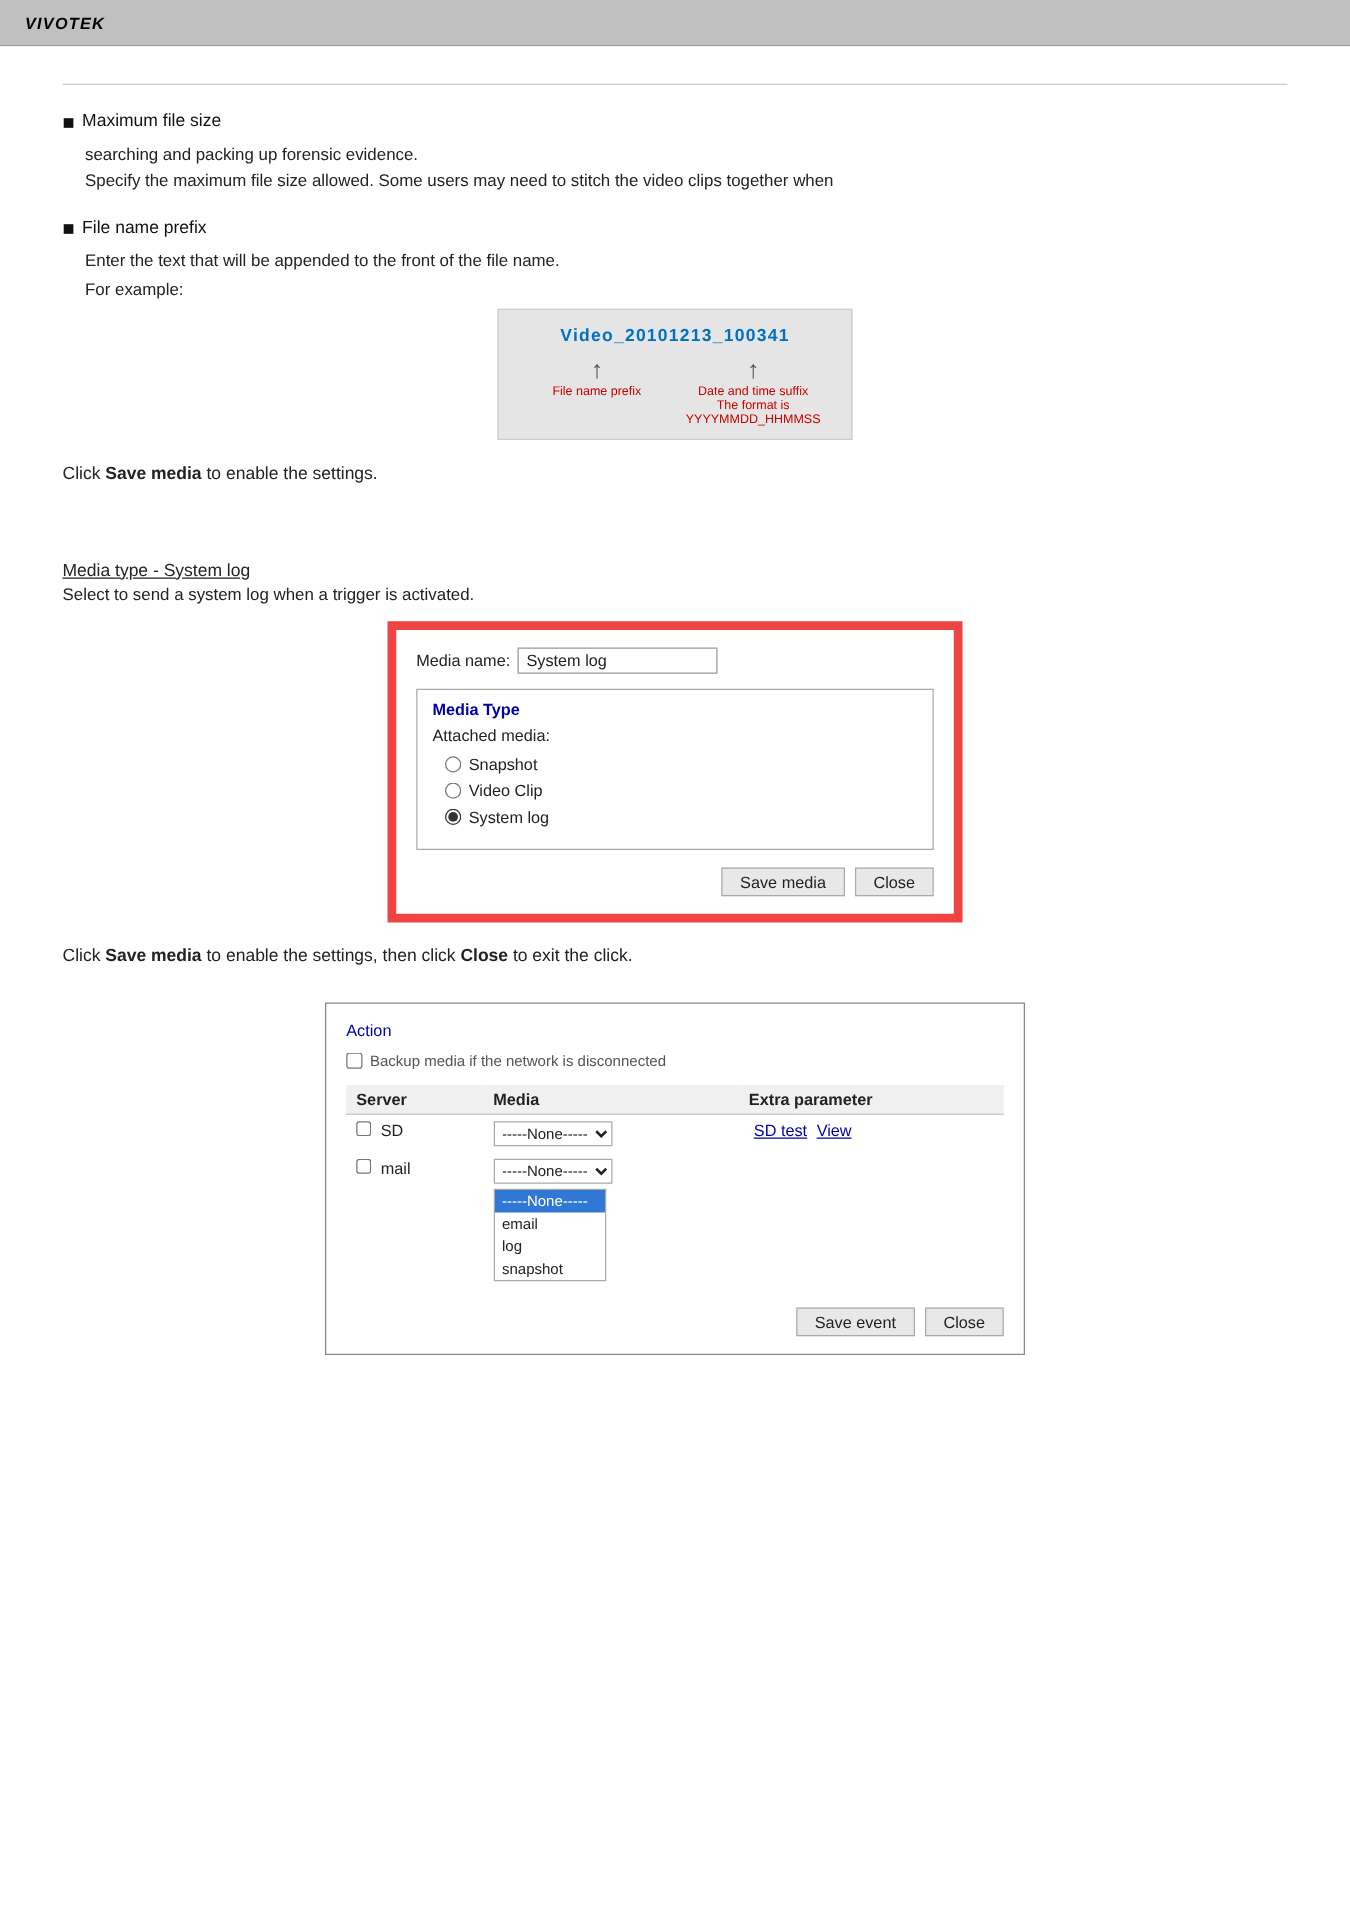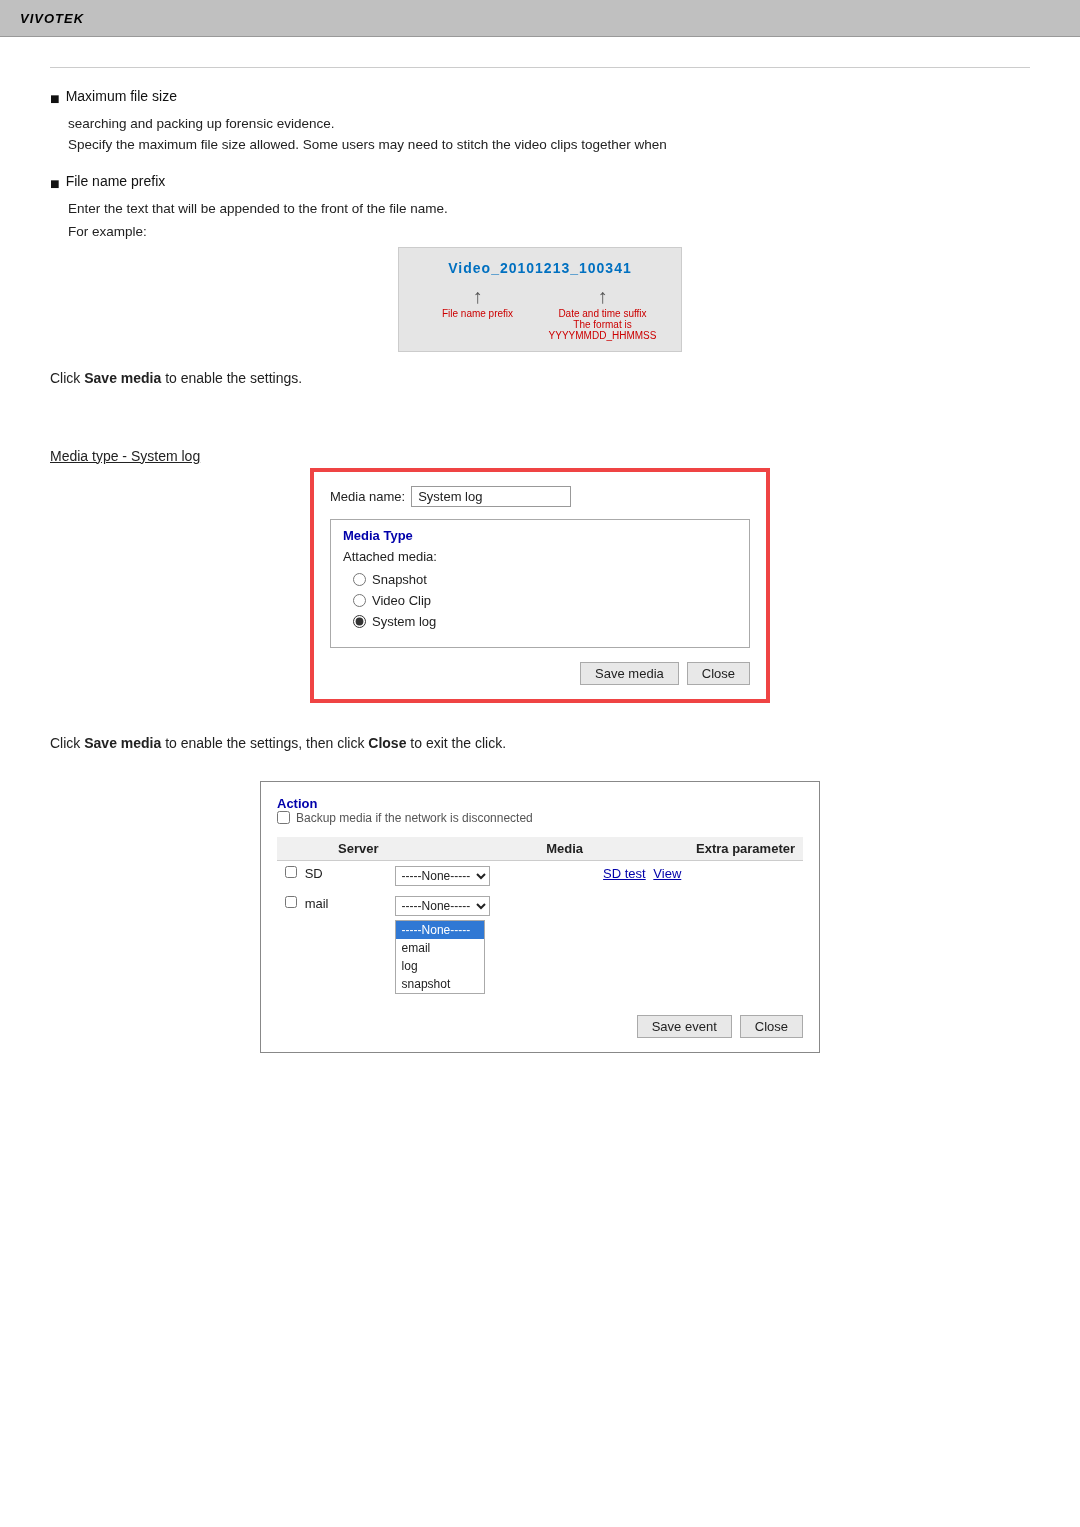--- a/index.html
+++ b/index.html
@@ -122,24 +122,24 @@
     }
 
     .section-subtext {
       font-size: 13.5px;
       color: #222;
       margin-bottom: 14px;
     }
 
     
     .dialog-box {
-      border: 4px solid #ef4444;
+      border: 7px solid #ef4444;
       background: #fff;
       width: 460px;
-      margin: 0 auto 32px auto;
+      margin: 0 auto 18px auto;
       padding: 14px 16px 14px 16px;
     }
 
     .media-name-row {
       display: flex;
       align-items: center;
       margin-bottom: 12px;
       font-size: 13px;
     }
     .media-name-label {
@@ -206,22 +206,23 @@
     
     .action-box {
       border: 1px solid #888;
       background: #fff;
       width: 560px;
       margin: 0 auto;
       padding: 14px 16px 14px 16px;
     }
     .action-title {
       font-size: 13px;
-      font-weight: bold;
+      font-weight: normal;
       color: #00a;
+      margin-bottom: 10px;
     }
     .backup-row {
       display: flex;
       align-items: center;
       margin-bottom: 12px;
       font-size: 12px;
       color: #555;
     }
     .backup-checkbox {
       margin-right: 6px;
@@ -232,21 +233,21 @@
     .action-table {
       width: 100%;
       border-collapse: collapse;
       font-size: 13px;
       margin-bottom: 8px;
     }
     .action-table thead tr {
       background: #f0f0f0;
     }
     .action-table th {
-      text-align: right;
+      text-align: left;
       padding: 4px 8px;
       font-weight: bold;
       color: #222;
       border-bottom: 1px solid #ccc;
     }
     .action-table td {
       padding: 5px 8px;
       vertical-align: top;
     }
 
@@ -377,20 +378,21 @@
   
   <div class="click-text">
     <span>Click </span><b>Save media</b><span> to enable the settings.</span>
   </div>
 
   <br><br>
 
   
   <div class="section">
     <div class="section-heading-underline">Media type - System log</div>
+    <div class="section-subtext">Select to send a system log when a trigger is activated.</div>
 
     <div class="dialog-box">
 
       <div class="media-name-row">
         <span class="media-name-label">Media name:</span>
         <input class="media-name-input" type="text" value="System log" style="">
       </div>
 
       <div class="media-type-group">
         <div class="media-type-legend">Media Type</div>

